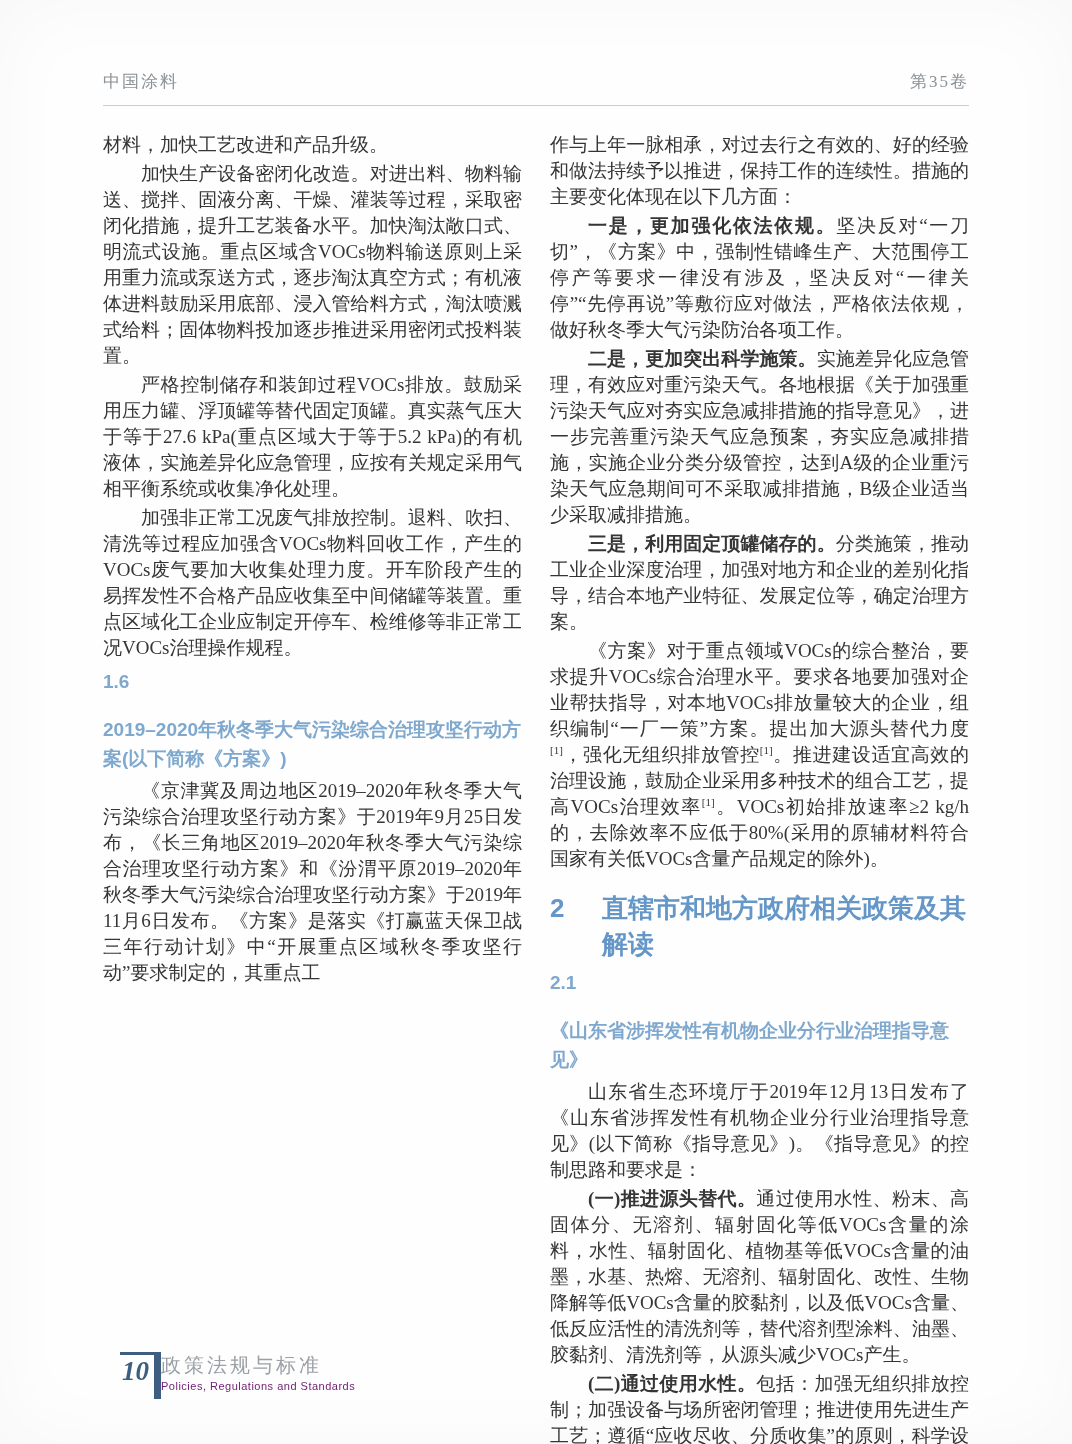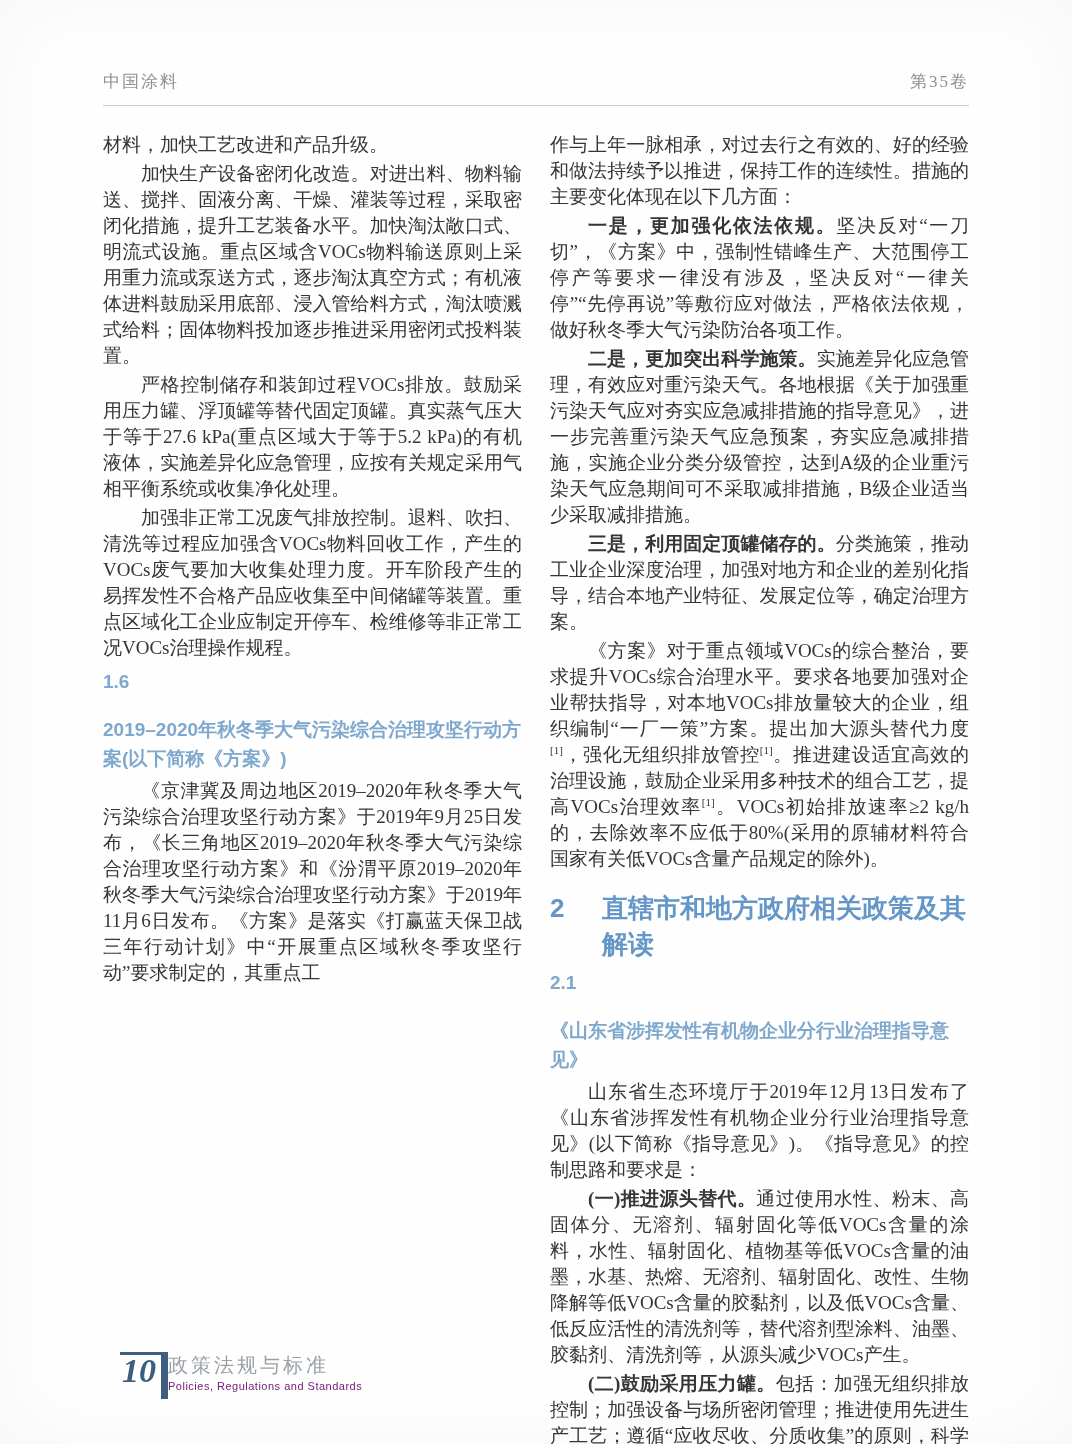--- a/index.html
+++ b/index.html
@@ -52,21 +52,21 @@
   
   .footer {
     position:absolute; left:120px; top:1352px;
     display:flex; align-items:flex-start;
   }
   .pagegroup {
     display:flex; align-items:flex-start;
     border-top:3px solid #3d5d81;
   }
   .pnum {
-    font-style:italic; font-weight:bold; font-size:34px;
+    font-style:italic; font-weight:bold; font-size:27px;
     color:#3d5d81; line-height:30px; padding:1px 5px 0 2px;
   }
   .pbar { width:7px; height:44px; background:#3d5d81; }
   .sectblock { padding-top:1px; }
   .sect-cn {
     font-family:"Liberation Sans", sans-serif;
     font-size:20px; color:#9aa0a6; letter-spacing:3px; line-height:24px;
   }
   .sect-en {
     font-family:"Liberation Sans", sans-serif;
@@ -106,21 +106,21 @@
       <div class="h2">
         <span class="hnum">2</span>
         <span class="htext">直辖市和地方政府相关政策及其解读</span>
       </div>
       <div class="h3">
         <span class="hnum">2.1</span>
         <span class="htext">《山东省涉挥发性有机物企业分行业治理指导意见》</span>
       </div>
       <p class="body-p">山东省生态环境厅于2019年12月13日发布了《山东省涉挥发性有机物企业分行业治理指导意见》(以下简称《指导意见》)。《指导意见》的控制思路和要求是：</p>
       <p class="body-p"><span class="lead">(一)推进源头替代。</span><span>通过使用水性、粉末、高固体分、无溶剂、辐射固化等低VOCs含量的涂料，水性、辐射固化、植物基等低VOCs含量的油墨，水基、热熔、无溶剂、辐射固化、改性、生物降解等低VOCs含量的胶黏剂，以及低VOCs含量、低反应活性的清洗剂等，替代溶剂型涂料、油墨、胶黏剂、清洗剂等，从源头减少VOCs产生。</span></p>
-      <p class="body-p"><span class="lead">(二)鼓励采用压力罐。</span><span>包括：加强无组织排放控制；加强设备与场所密闭管理；推进使用先进生产工艺；遵循“应收尽收、分质收集”的原则，科学设计废气收集系统，将无组织排放转变为有组织排放进行控制；治污设施的设计与安装应充分考虑安全性、经济性及适用性。</span></p>
+      <p class="body-p"><span class="lead">(二)通过使用水性。</span><span>包括：加强无组织排放控制；加强设备与场所密闭管理；推进使用先进生产工艺；遵循“应收尽收、分质收集”的原则，科学设计废气收集系统，将无组织排放转变为有组织排放进行控制；治污设施的设计与安装应充分考虑安全性、经济性及适用性。</span></p>
     </div>
 
   </div>
 
   <div class="footer">
     <div class="pagegroup">
       <span class="pnum">10</span>
       <span class="pbar"></span>
     </div>
     <div class="sectblock">

